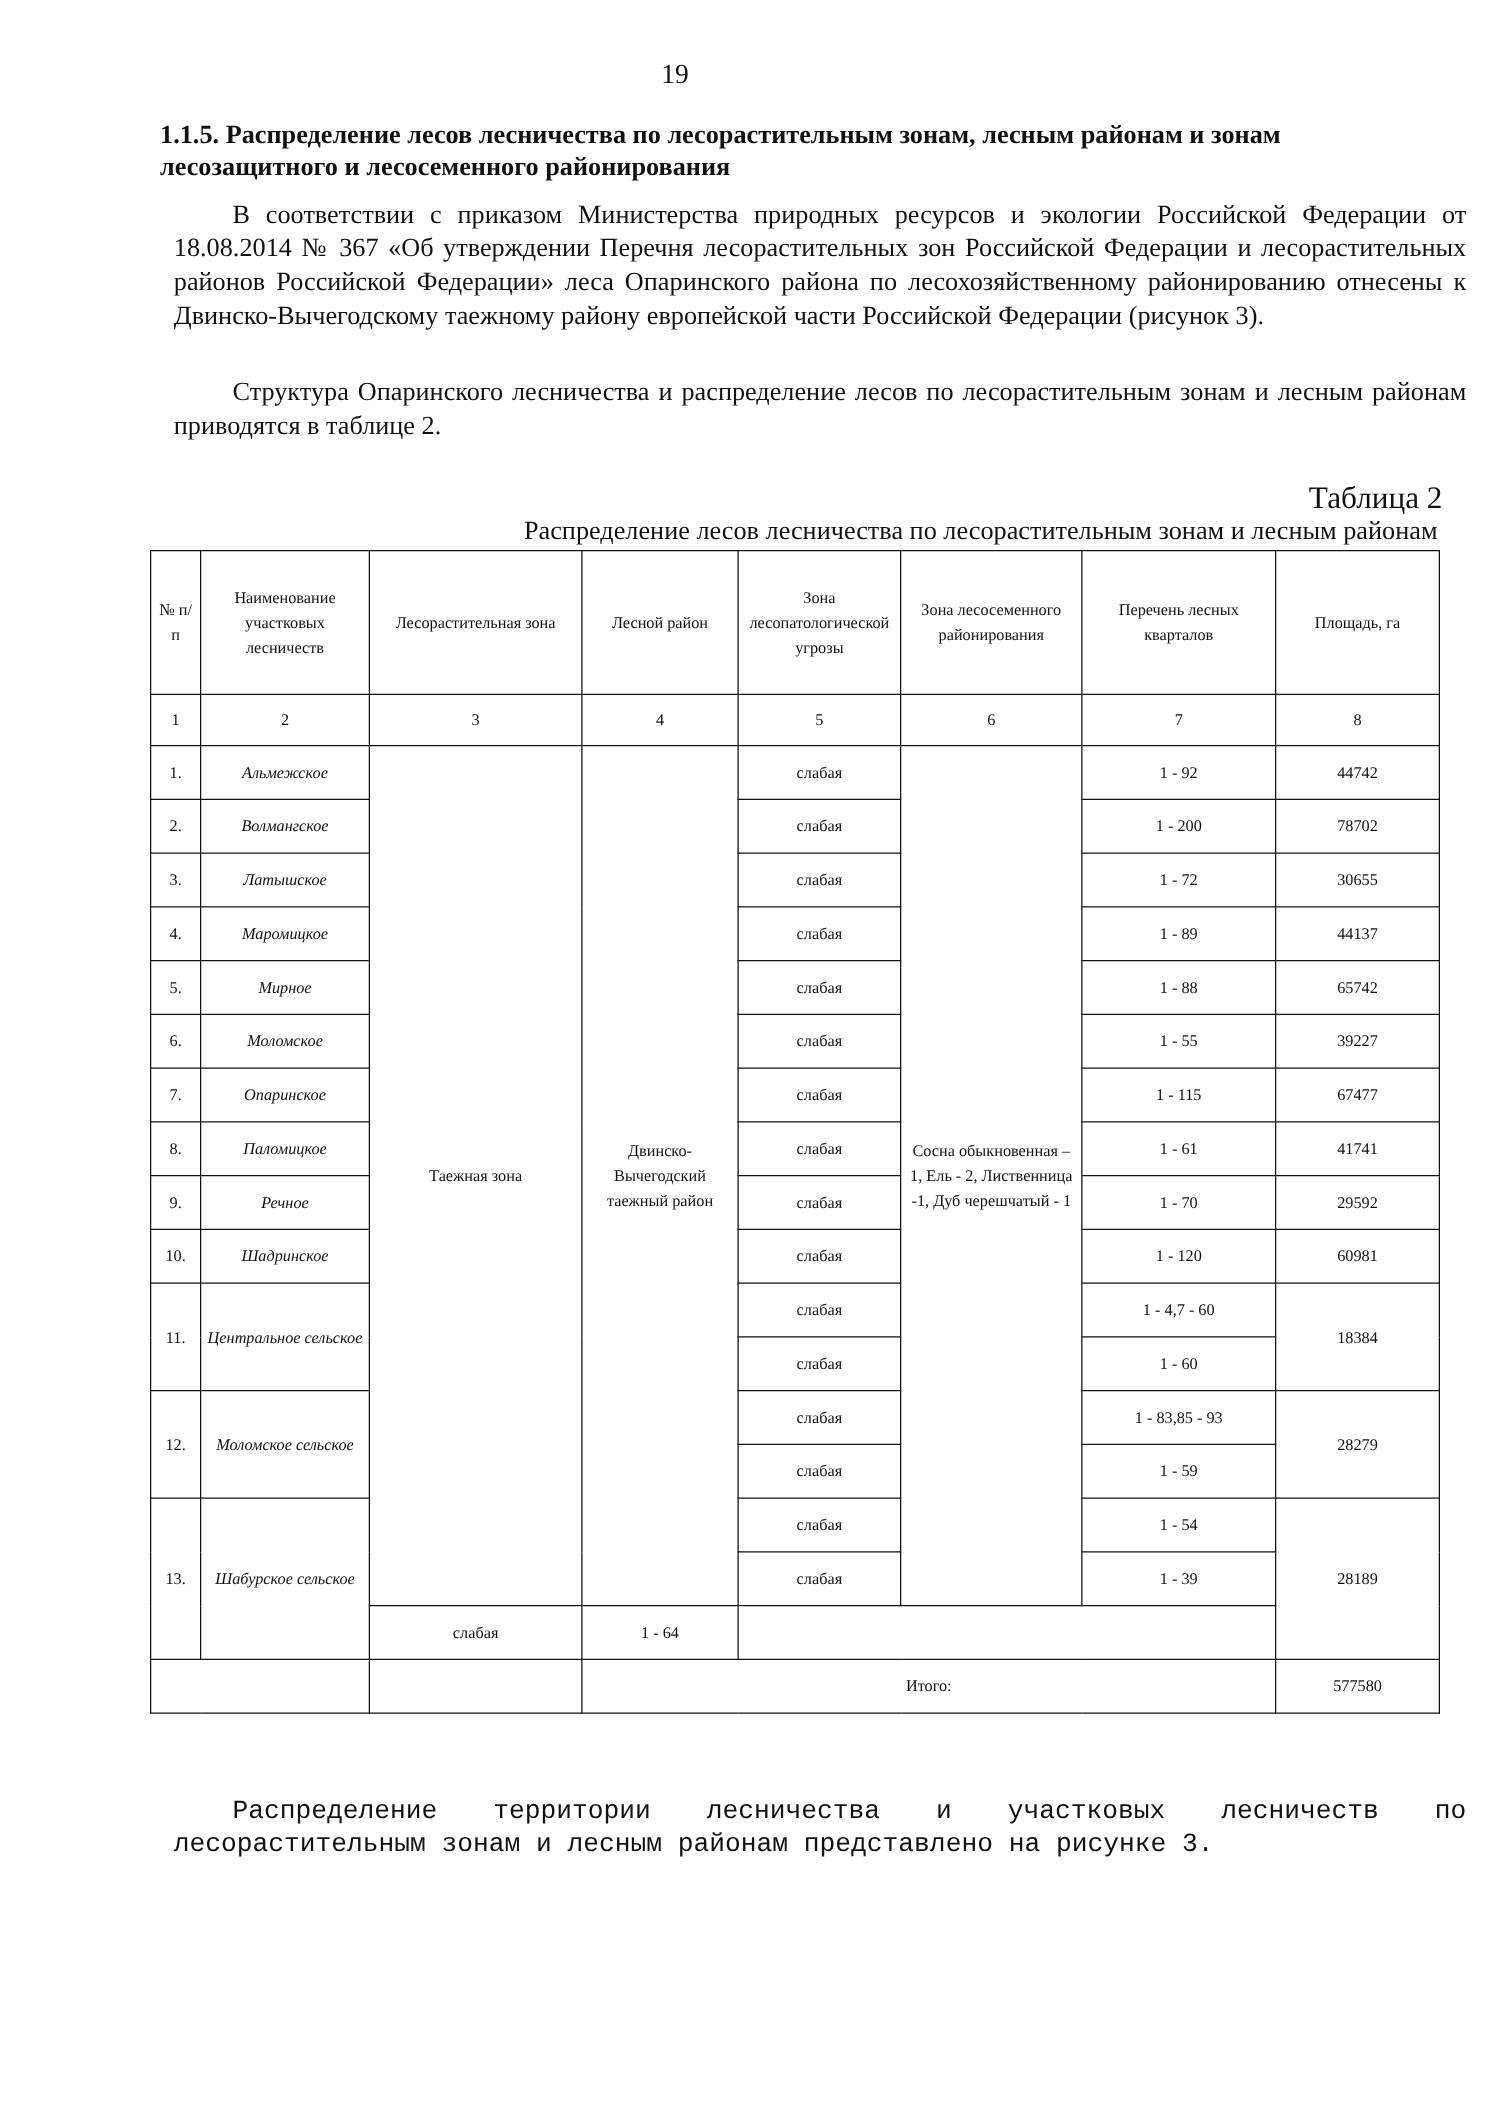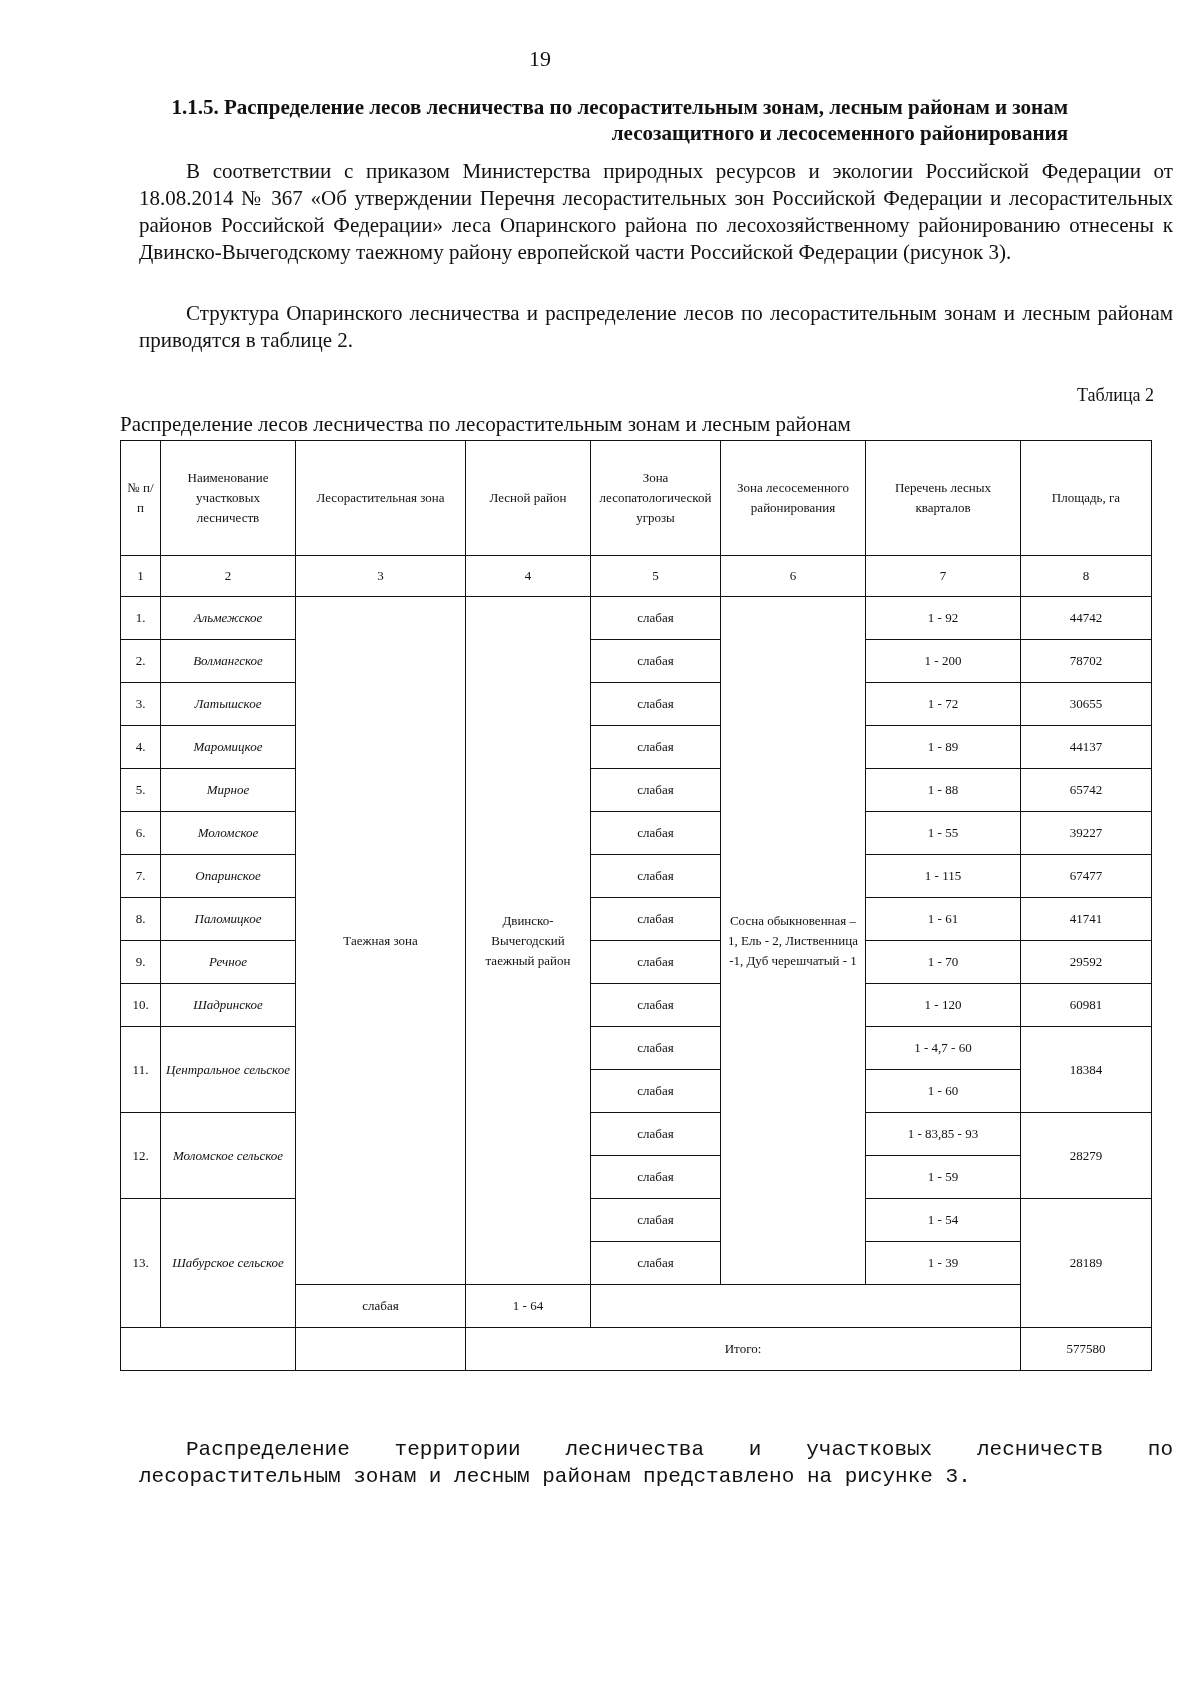--- a/index.html
+++ b/index.html
@@ -6,37 +6,37 @@
     body {
       width: 1200px; height: 1701px; position: relative; overflow: hidden;
       font-family: "Liberation Serif", "DejaVu Serif", serif;
       color: #111;
     }
     .page-number {
       position: absolute; top: 46px; left: 0; width: 1080px; text-align: center;
       font-size: 22px;
     }
     .section-title {
-      position: absolute; top: 94px; left: 128px; width: 940px; text-align: right;
+      position: absolute; top: 94px; left: 128px; width: 940px; text-align: left;
       font-size: 21px; font-weight: bold; line-height: 26px;
     }
     .para {
       position: absolute; left: 128px; width: 1034px;
       font-size: 21px; line-height: 27px; text-align: justify;
       text-indent: 47px;
       margin-left: 11px;
     }
     .p1 { top: 158px; }
     .p2 { top: 300px; }
     .p3 { top: 1436px; font-family: Liberation Mono, monospace; }
     .table-label {
-      position: absolute; top: 385px; right: 46px; font-size: 18px;
+      position: absolute; top: 385px; right: 46px; font-size: 25px;
     }
     .table-caption {
-      position: absolute; top: 412px; left: 120px; width: 1030px; text-align: left;
+      position: absolute; top: 412px; left: 120px; width: 1030px; text-align: right;
       font-size: 21px;
     }
     table.main {
       position: absolute; top: 440px; left: 120px; width: 1031px;
       border-collapse: collapse; table-layout: fixed;
       font-size: 13px; line-height: 20px;
     }
     table.main td, table.main th {
       border: 1.5px solid #111; padding: 0 4px; text-align: center; vertical-align: middle;
       font-weight: normal;

